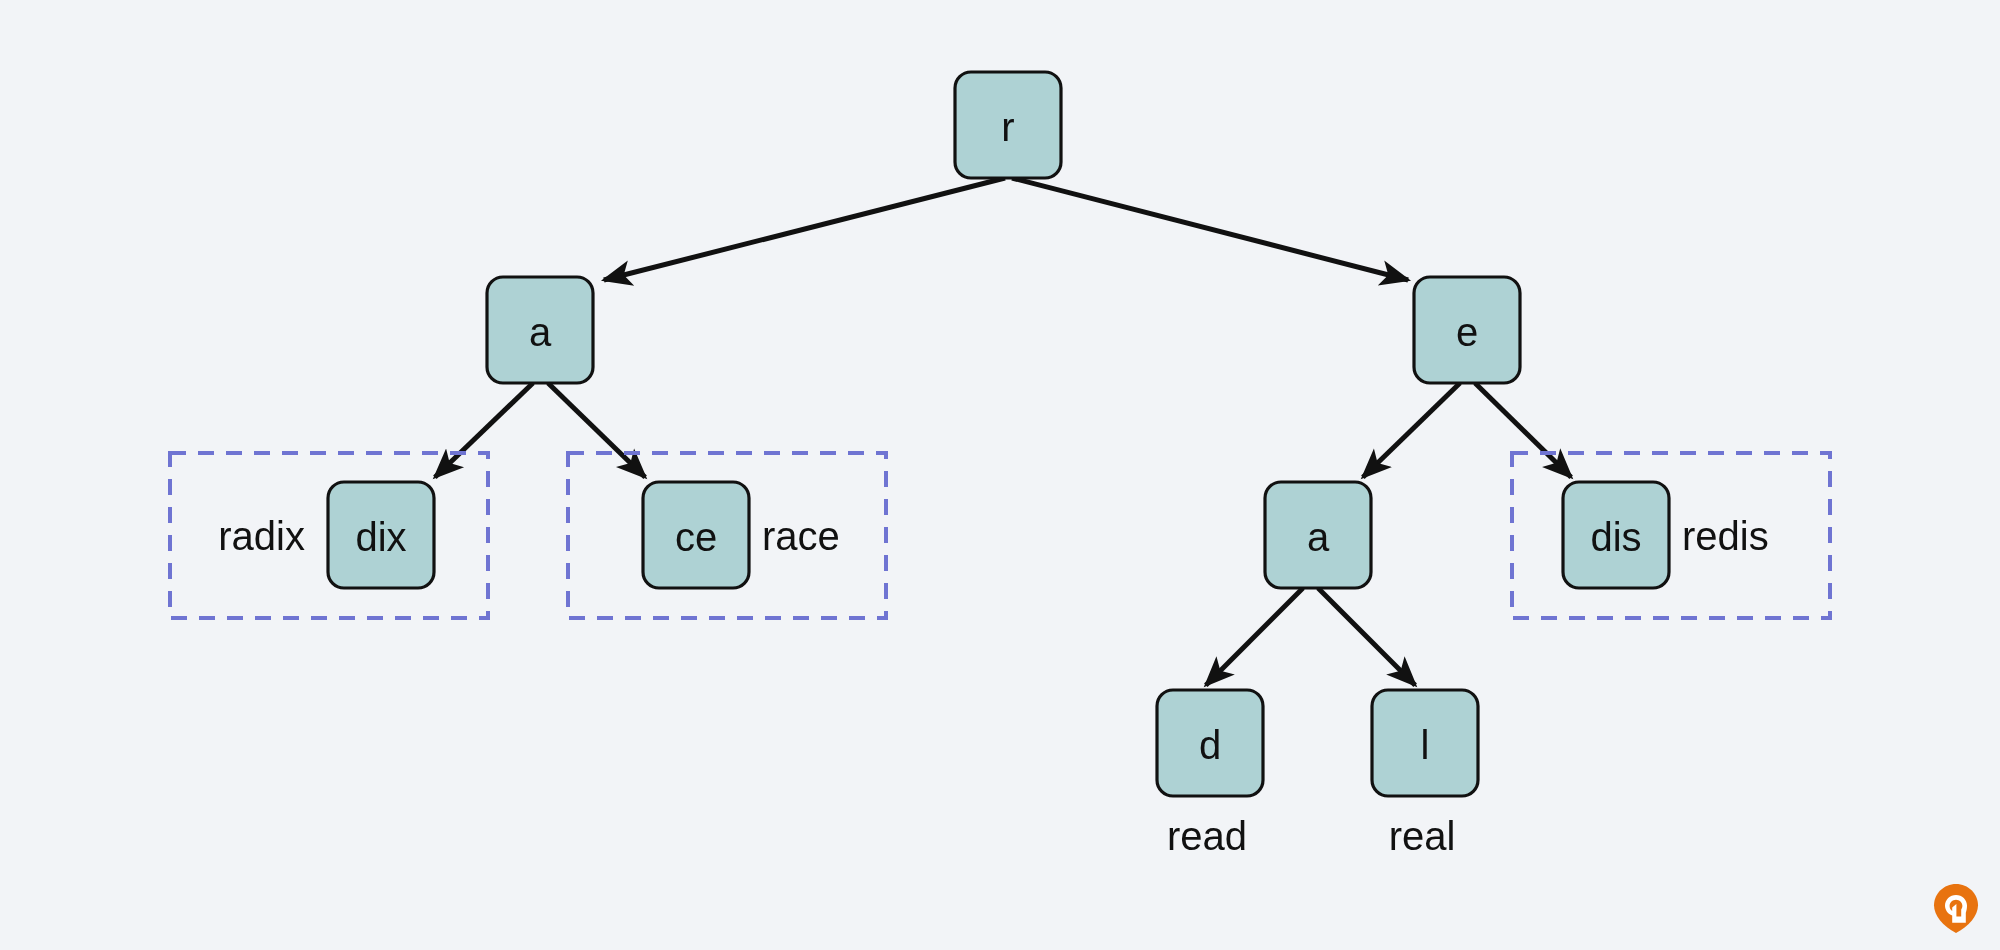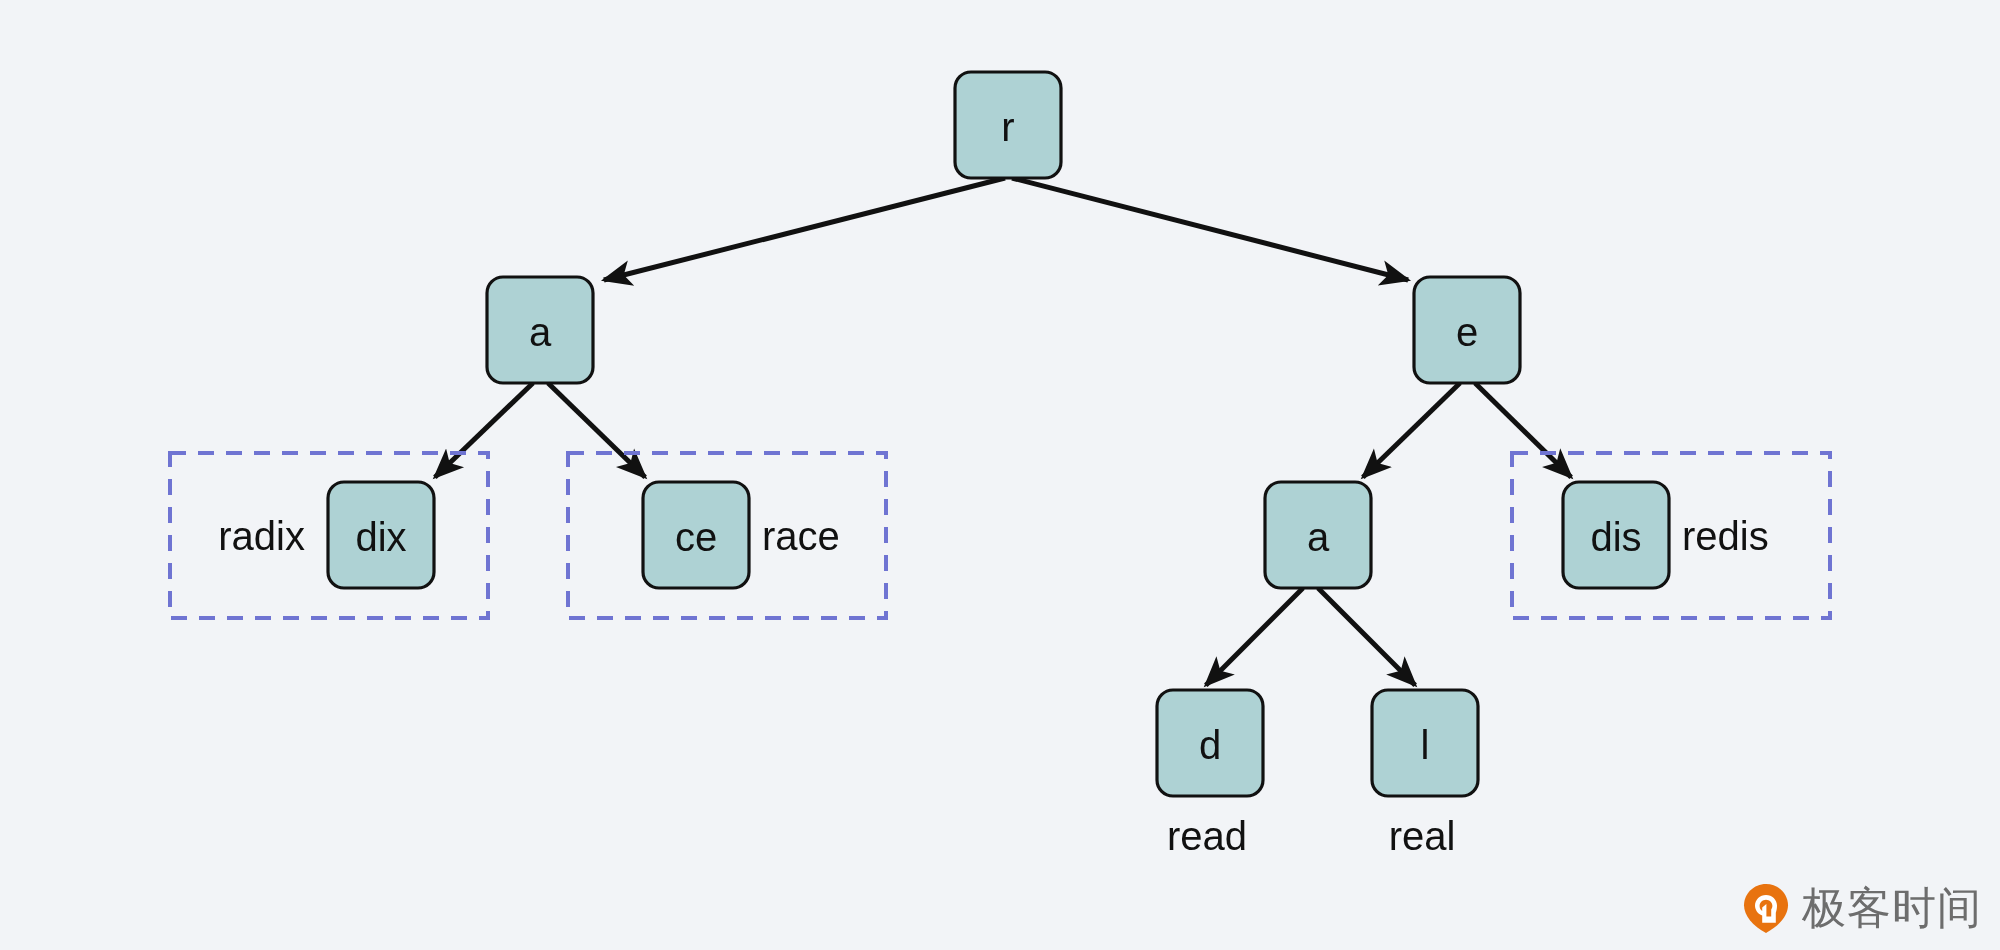--- a/index.html
+++ b/index.html
@@ -156,16 +156,15 @@
       </g>
   </svg>
 
   <div id="watermark">
     <div class="wm-mark">
       <svg viewBox="0 0 52 52" width="52" height="52">
         <path id="wm-drop" d="M26 2 C13.8 2 4 11.6 4 23.3 C4 33.6 13 44.2 26 51 C39 44.2 48 33.6 48 23.3 C48 11.6 38.2 2 26 2 Z" fill="#e8730f"></path>
         <path d="M26 13 C19.9 13 15 17.7 15 23.6 C15 28.2 18 32.1 22.2 33.6 L22.2 28.9 C20.6 27.9 19.6 26 19.6 23.9 C19.6 20.5 22.5 17.7 26 17.7 C29.5 17.7 32.4 20.5 32.4 23.9 C32.4 25.2 32 26.4 31.2 27.4 L31.2 34.4 L26.4 34.4 L26.4 22.1 L22.2 25.4 L22.2 40.8 L35.8 40.8 L35.8 30.8 C36.6 28.7 37 26.2 37 23.6 C37 17.7 32.1 13 26 13 Z" fill="#ffffff"></path>
       </svg>
     </div>
-    <div class="wm-text" style="color: rgb(109, 109, 109);">极客时间</div>
   </div>
 
 </div>
 
 </body></html>

